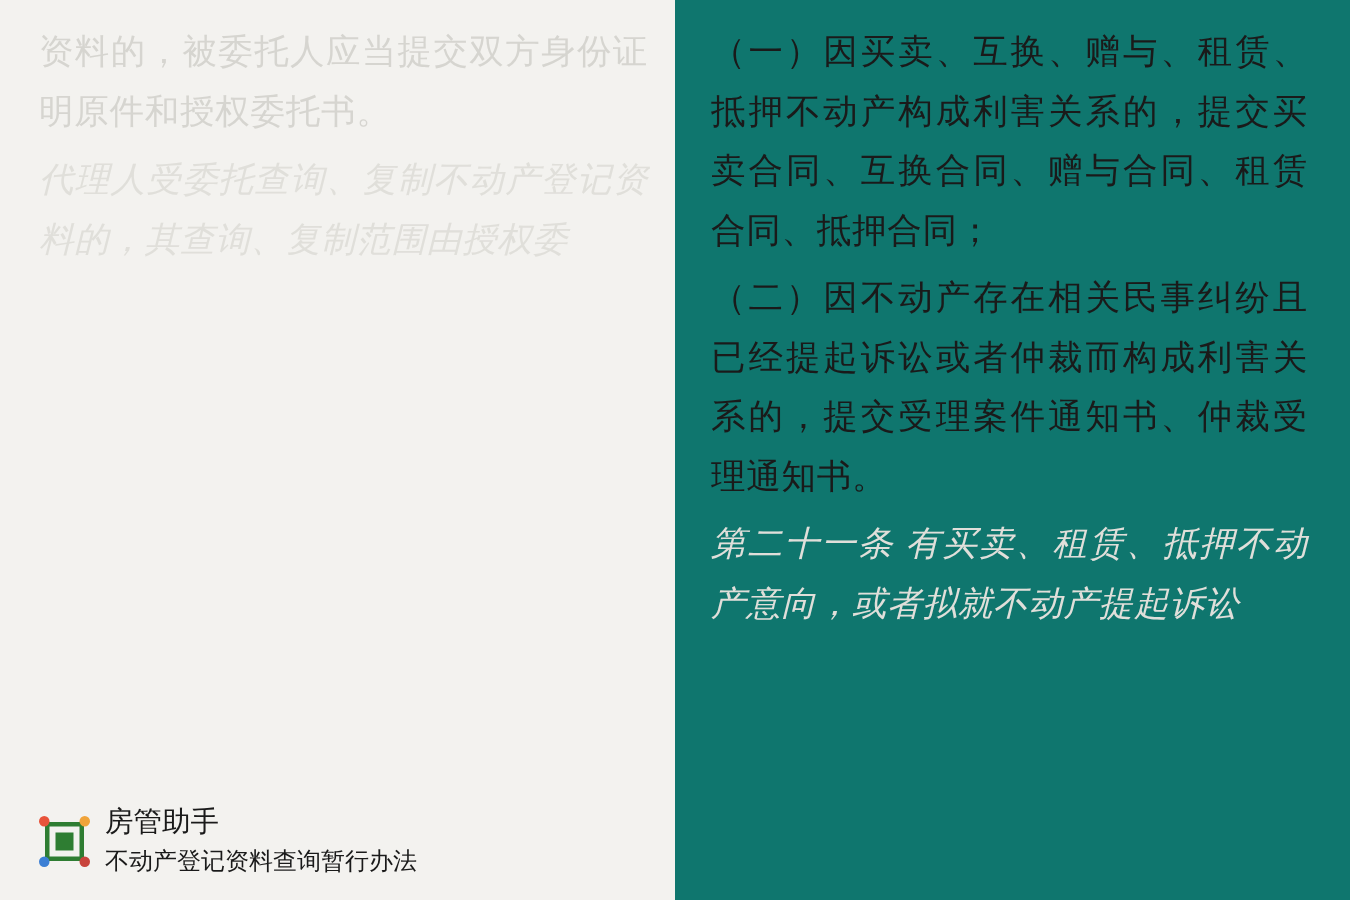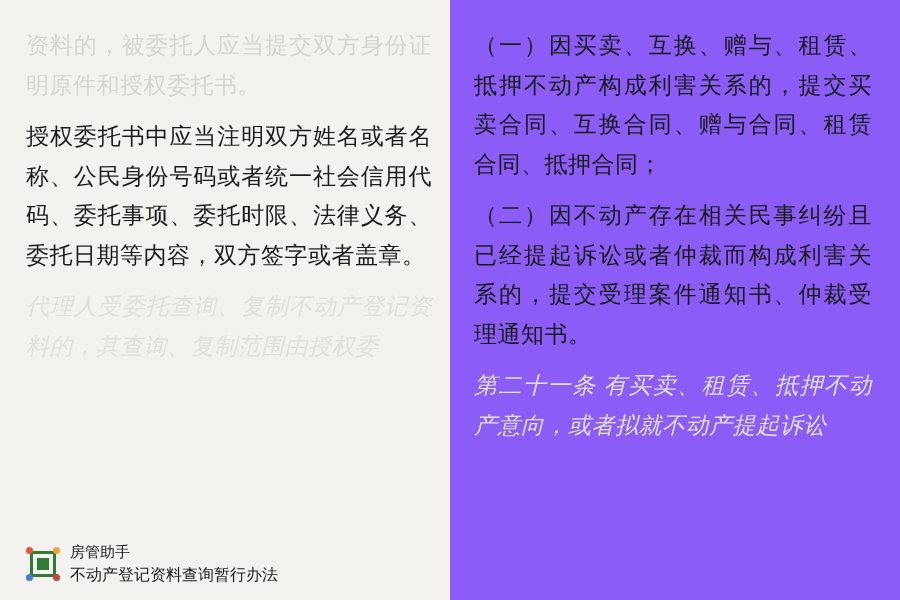--- a/index.html
+++ b/index.html
@@ -23,37 +23,37 @@
     position: relative;
     width: 450px;
     height: 600px;
     box-sizing: border-box;
   }
   .panel-left {
     background: #f3f2ef;
     padding: 14px 18px 0 26px;
   }
   .panel-right {
-    background: #8b5cf6;
+    background: #0f766e;
     padding: 14px 28px 0 24px;
   }
   .divider {
     position: absolute;
     left: 450px;
     top: 0;
     width: 1px;
     height: 600px;
     background: #e6e5e1;
   }
   .para {
     font-size: 23px;
     line-height: 1.72;
     color: #1a1a1a;
     letter-spacing: 0.5px;
-    margin: 12px 0 6px 0;
+    margin: 1px 0 6px 0;
     text-align: justify;
     text-justify: inter-ideograph;
   }
   .para.faded-top {
     color: #d6d5d0;
   }
   .para.faded-bottom {
     color: #e0dfda;
     font-style: italic;
   }
@@ -98,40 +98,39 @@
   .logo .dot-tr { right: 0; top: 0; background: #f0a43a; }
   .logo .dot-bl { left: 0; bottom: 0; background: #3b7fd4; }
   .logo .dot-br { right: 0; bottom: 0; background: #c8443c; }
   .footer-text {
     display: flex;
     flex-direction: column;
     justify-content: center;
     font-family: "Liberation Sans", sans-serif;
   }
   .footer-title {
-    font-size: 15px;
+    font-size: 19px;
     color: #1a1a1a;
     line-height: 1.45;
     font-weight: 500;
   }
   .footer-sub {
     font-size: 16px;
     color: #1a1a1a;
     line-height: 1.45;
     text-align: center;
   }
 </style>
 </head>
 <body>
 
 <div class="page">
 
   <div class="panel panel-left">
     <p class="para faded-top">资料的，被委托人应当提交双方身份证明原件和授权委托书。</p>
-    <p class="para">授权委托书中应当注明双方姓名或者名称、公民身份号码或者统一社会信用代码、委托事项、委托时限、法律义务、委托日期等内容，双方签字或者盖章。</p>
     <p class="para faded-bottom">代理人受委托查询、复制不动产登记资料的，其查询、复制范围由授权委</p>
 
     <div class="footer footer-left">
       <div class="logo">
         <div class="frame"></div>
         <div class="inner"></div>
         <div class="dot dot-tl"></div>
         <div class="dot dot-tr"></div>
         <div class="dot dot-bl"></div>
         <div class="dot dot-br"></div>

